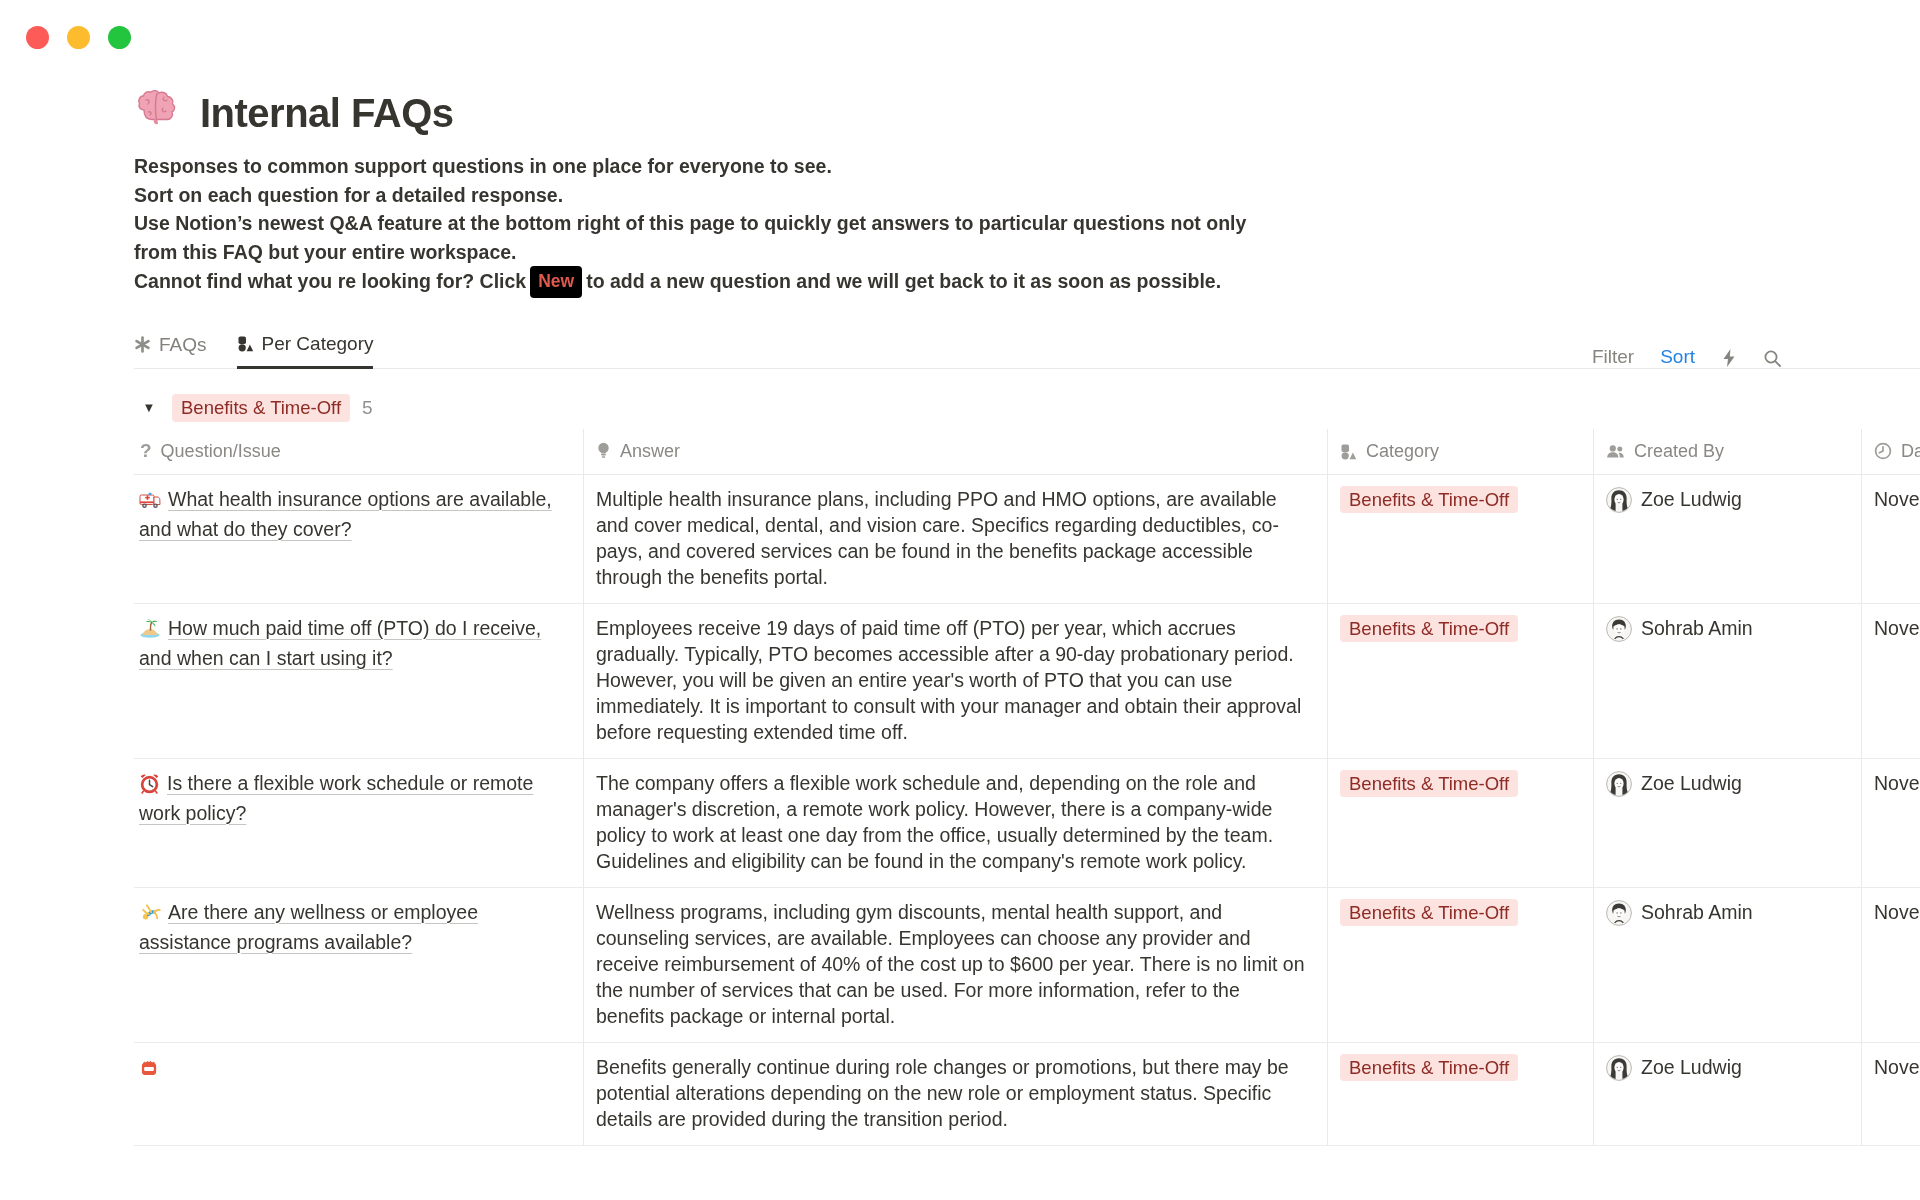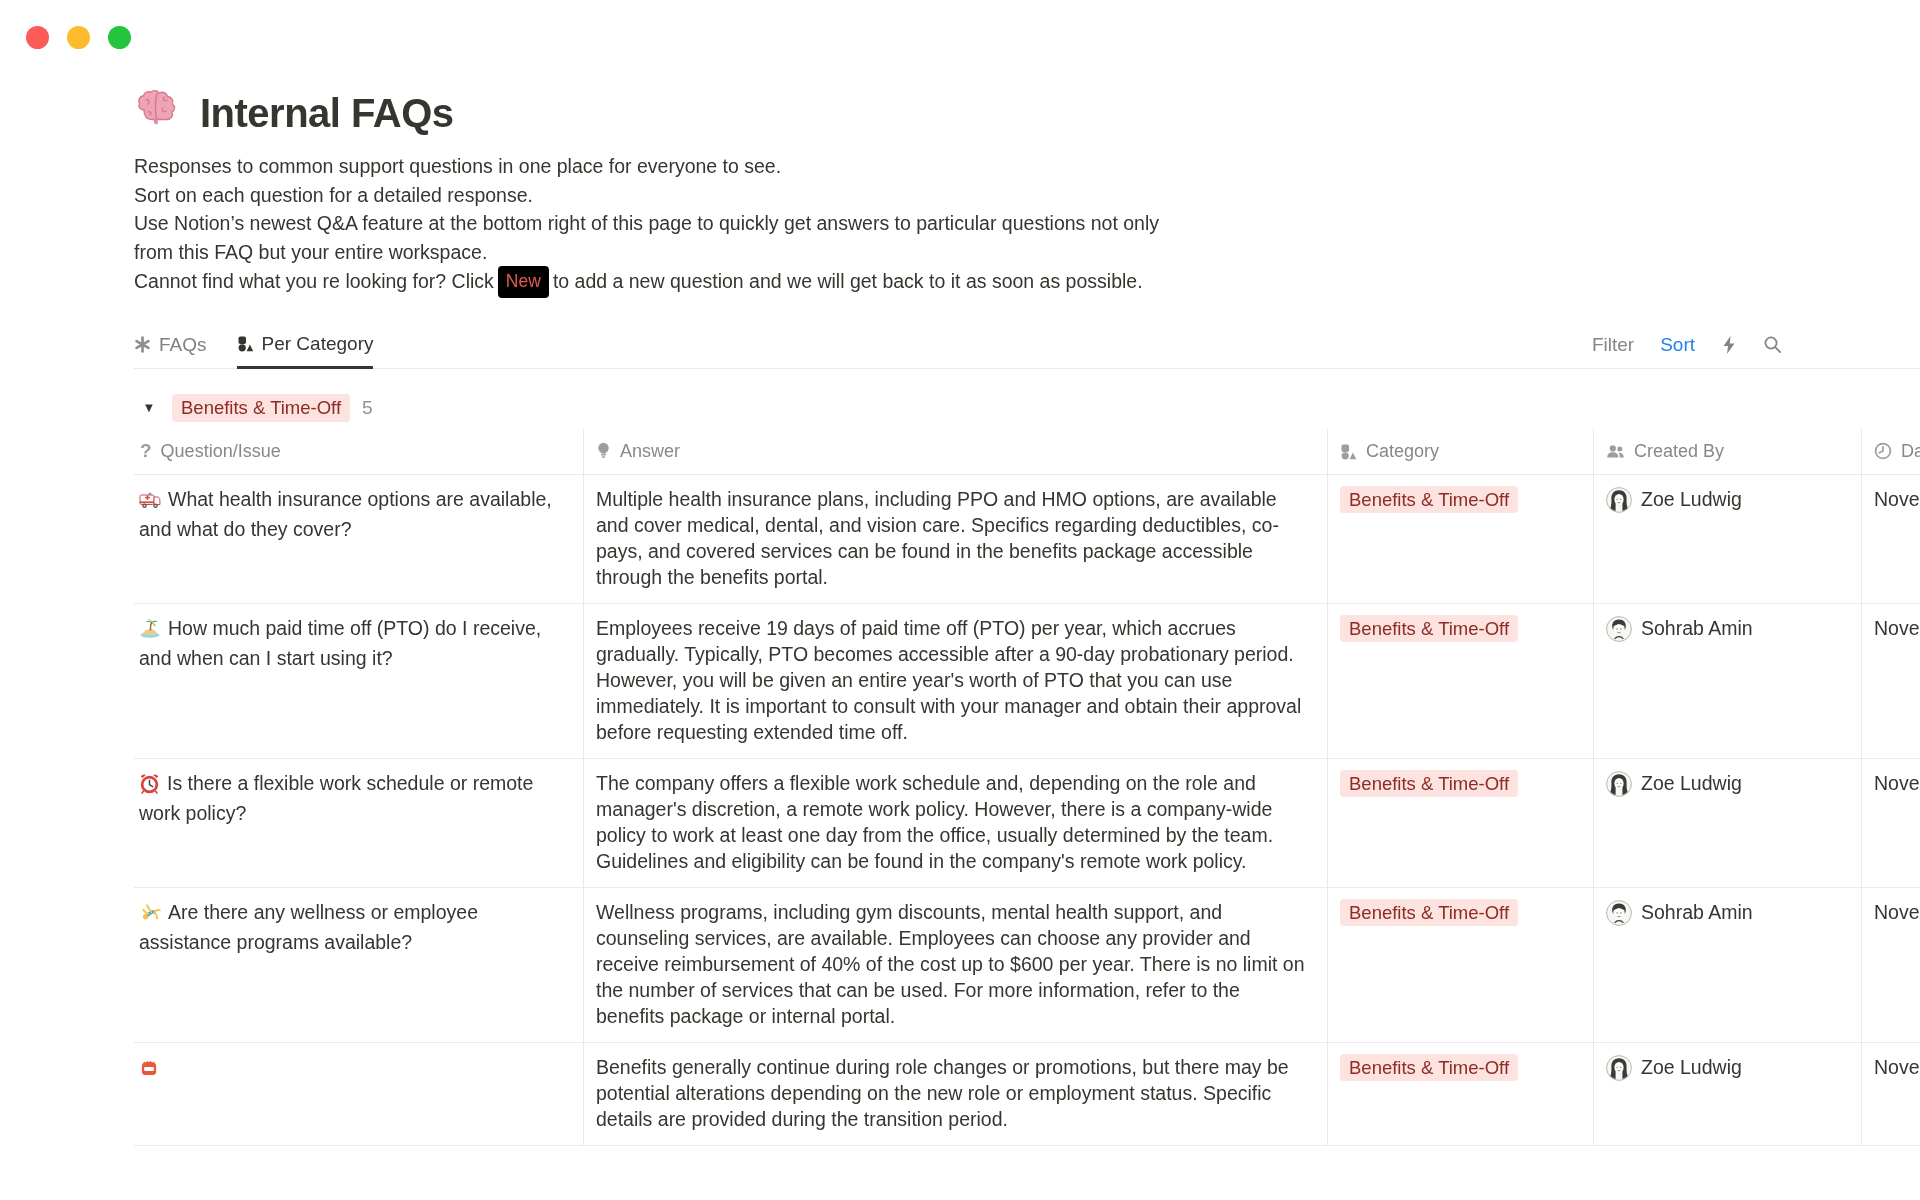--- a/index.html
+++ b/index.html
@@ -3,51 +3,51 @@
 <meta charset="utf-8">
 <style>
   html,body{margin:0;padding:0;width:1920px;height:1200px;overflow:hidden;background:#fff;
     font-family:"Liberation Sans","DejaVu Sans",sans-serif;color:#37352f;}
   .traffic{position:absolute;top:26px;left:26px;display:flex;gap:18px;}
   .tl{width:23px;height:23px;border-radius:50%;}
   .content{padding-left:134px;}
   .title-row{margin-top:88px;display:flex;align-items:center;gap:13px;}
   .page-title{font-size:40px;font-weight:700;letter-spacing:-.5px;}
   .desc{margin-top:14px;font-size:19.5px;line-height:28.5px;}
-  .desc div{white-space:nowrap;}
+  .desc div{white-space:nowrap;font-weight:bold;}
   .new-badge{display:inline-block;background:#f1f0ef;color:#e0584e;border-radius:4px;
     padding:1px 8px 2px;font-size:17.5px;margin:0 4px;vertical-align:1px;}
   
   .viewbar{margin-top:24px;height:46px;display:flex;align-items:stretch;border-bottom:1px solid #e9e9e7;padding-right:138px;}
   .tabs{display:flex;gap:30px;}
   .tab{display:flex;align-items:center;gap:8px;font-size:19px;color:#82807b;cursor:pointer;}
   .tab .vicon{display:flex;color:#908e89;}
   .tab.active{color:#37352f;font-weight:500;border-bottom:3px solid #37352f;margin-bottom:-1px;}
   .tab.active .vicon{color:#37352f;}
-  .actions{margin-left:auto;display:flex;align-items:center;gap:26px;font-size:19px;color:#87857f;}
+  .actions{margin-left:auto;display:flex;align-items:flex-end;gap:26px;font-size:19px;color:#87857f;}
   .act-icon{display:flex;color:#87857f;}
   
   .group-row{margin-top:18px;height:42px;display:flex;align-items:center;gap:12px;padding-left:4px;}
   .toggle{font-size:13px;color:#37352f;cursor:pointer;width:22px;text-align:center;}
   .pill{background:#fce3e0;color:#8e2b25;border-radius:4px;padding:3px 9px;font-size:18.5px;font-weight:500;}
   .count{color:#91918e;font-size:19px;}
   
   .tbl{width:1968px;}
   .thead{display:flex;height:45px;border-bottom:1px solid #e9e9e7;color:#8a8883;font-size:18px;}
   .th{display:flex;align-items:center;gap:9px;box-sizing:border-box;padding-left:12px;}
   .th .hicon{display:flex;color:#9f9d99;align-items:center;}
   .qmark{font-size:19px;font-weight:600;color:#9f9d99;}
   .c-q{width:450px;}.c-a{width:744px;}.c-cat{width:266px;}.c-by{width:268px;}.c-date{width:240px;}
   .bdr{border-right:1px solid #e9e9e7;}
   .th.c-q{padding-left:6px;}
   .trow{display:flex;border-bottom:1px solid #ebebe9;}
   .cell{box-sizing:border-box;padding:11px 22px 13px 12px;font-size:19.5px;line-height:26px;}
   .qcell{padding-left:5px;padding-right:28px;}
   .emoji{display:inline-block;vertical-align:-4px;margin-right:7px;}
-  .qlink{font-weight:500;text-decoration-color:#c6c5c2;text-underline-offset:4px;text-decoration-thickness:1px;cursor:pointer;}
+  .qlink{font-weight:500;text-decoration:underline;text-decoration-color:#c6c5c2;text-underline-offset:4px;text-decoration-thickness:1px;cursor:pointer;}
   .badge{background:#fce3e0;color:#8e2b25;border-radius:4px;padding:3px 9px;font-size:18.5px;white-space:nowrap;}
   .bycell{display:flex;align-items:flex-start;gap:9px;}
   .avatar{flex:0 0 auto;display:flex;margin-top:1px;}
   .byname{white-space:nowrap;}
   .datecell{white-space:nowrap;}
 </style>
 </head>
 <body>
 
 <div class="traffic">

